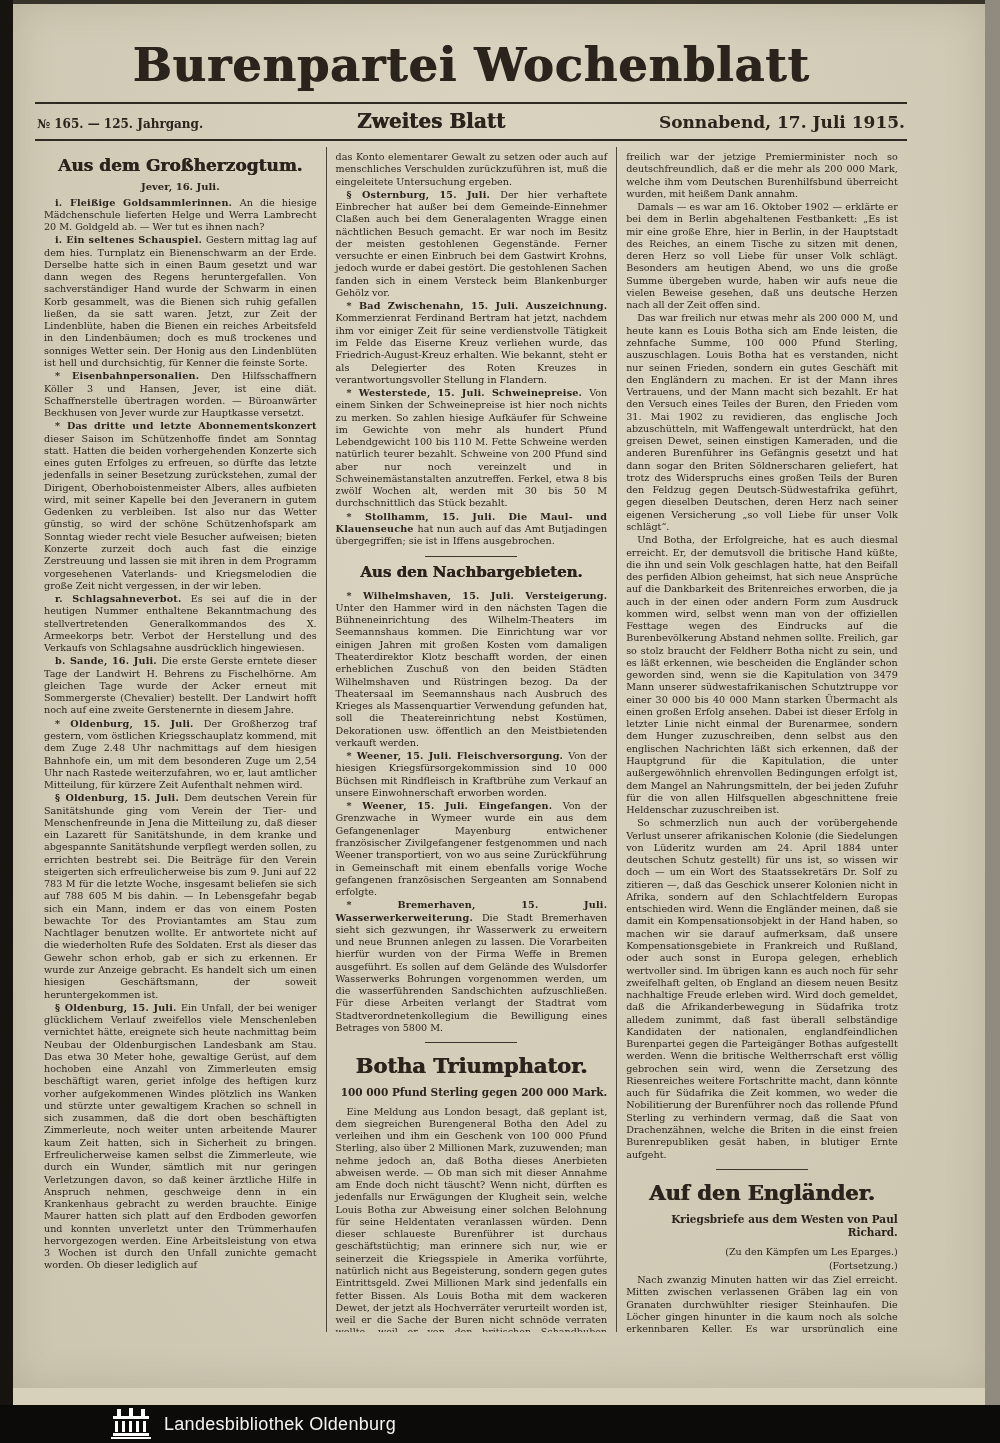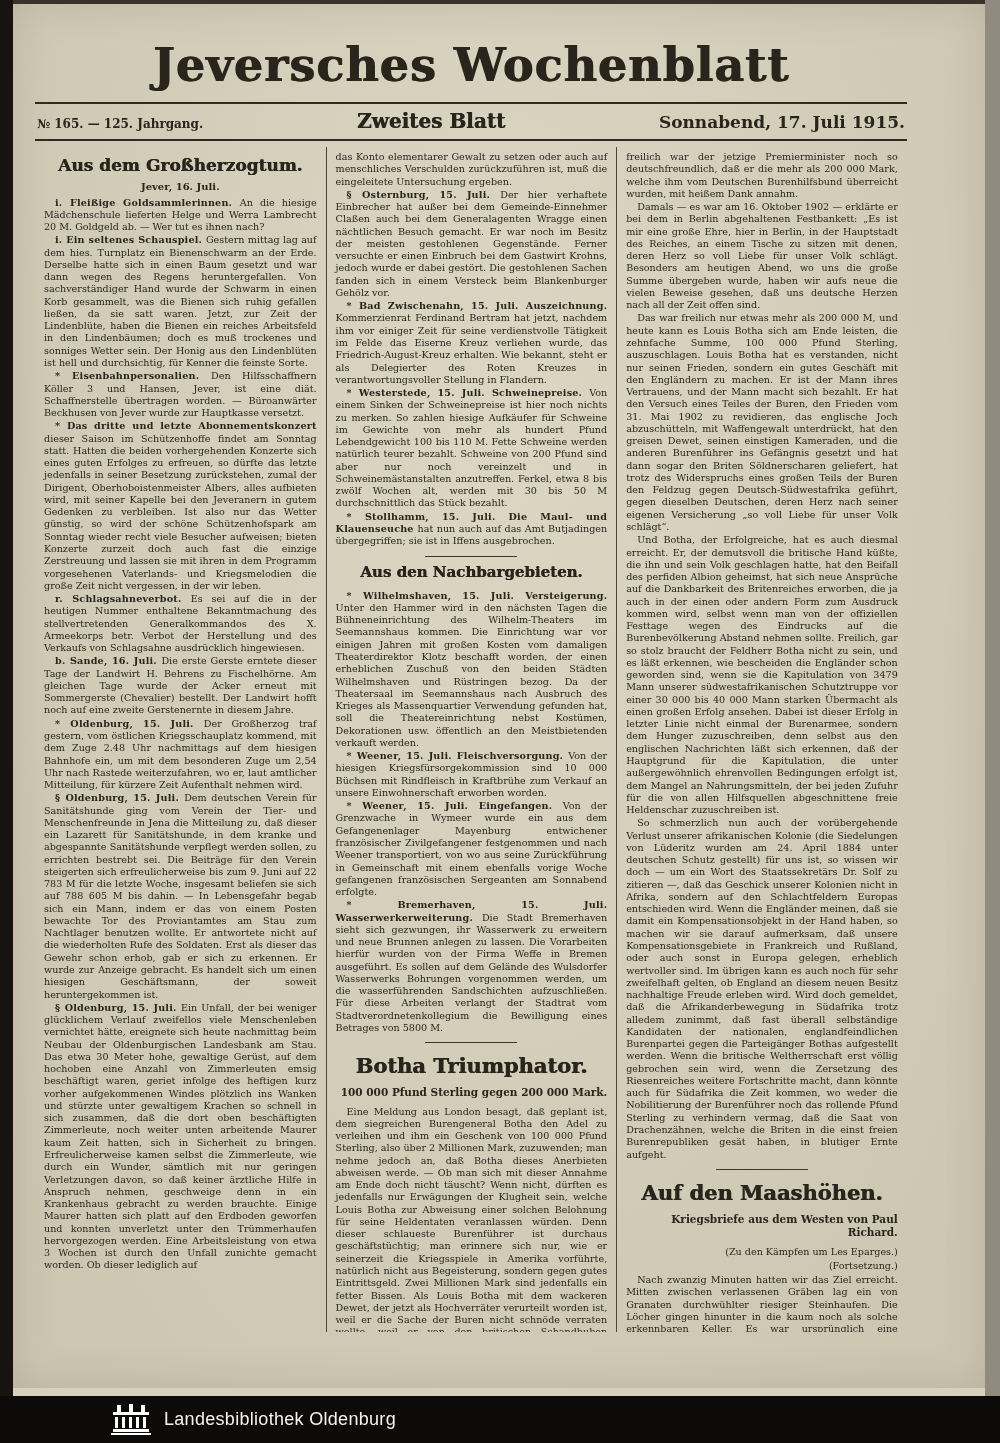--- a/index.html
+++ b/index.html
@@ -42,34 +42,34 @@
   .col p { margin:0 0 1px 0; text-indent:11px; }
   .col p strong { letter-spacing:0.2px; }
   .b-title    { font-size:17px; font-weight:bold; text-align:center; margin:4px 0 4px 0; text-shadow:0.5px 0 0 currentColor; }
   .b-dateline { font-size:10px; font-weight:bold; text-align:center; margin:0 0 3px 0; }
   .b-section  { font-size:15px; font-weight:bold; text-align:center; margin:6px 0 8px 0; text-shadow:0.5px 0 0 currentColor; }
   .b-title2   { font-size:21px; font-weight:bold; text-align:center; margin:10px 0 6px 0; text-shadow:0.7px 0 0 currentColor; }
   .b-subtitle { font-size:10.5px; font-weight:bold; text-align:right; margin:0 0 6px 0; }
   .b-center   { font-size:9.6px; text-align:right; margin:0 0 2px 0; }
   .b-rule     { width:92px; border-top:1px solid #3c362e; margin:8px auto 4px auto; }
   .footer {
-    position:absolute; left:0; bottom:0; width:100%; height:47px;
+    position:absolute; left:0; bottom:0; width:100%; height:38px;
     background:#0c0b09; display:flex; align-items:center;
     font-family:"Liberation Sans", sans-serif;
   }
   .footer .logo { margin-left:110px; display:inline-flex; }
   .footer-label { color:#f4f3f1; font-size:18px; margin-left:12px; letter-spacing:0.3px; }
 </style>
 </head>
 <body>
 
 <div class="scan">
   <div class="paper">
     <div class="content">
-      <h1 class="masthead">Jeversches Wochenblatt</h1>
+      <h1 class="masthead">Burenpartei Wochenblatt</h1>
       <div class="issue-row">
         <span class="issue-no">№ 165.  —  125. Jahrgang.</span>
         <span class="edition">Zweites Blatt</span>
         <span class="issue-date">Sonnabend, 17. Juli 1915.</span>
       </div>
       <div class="columns">
           <div class="col">
             <div class="b-title">Aus dem Großherzogtum.</div>
             <div class="b-dateline">Jever, 16. Juli.</div>
             <p class="b-p"><strong>i. Fleißige Goldsammlerinnen. </strong>An die hiesige Mädchenschule lieferten Helge und Werra Lambrecht 20 M. Goldgeld ab. — Wer tut es ihnen nach?</p>
@@ -99,21 +99,21 @@
             <div class="b-subtitle">100 000 Pfund Sterling gegen 200 000 Mark.</div>
             <p class="b-p">Eine Meldung aus London besagt, daß geplant ist, dem siegreichen Burengeneral Botha den Adel zu verleihen und ihm ein Geschenk von 100 000 Pfund Sterling, also über 2 Millionen Mark, zuzuwenden; man nehme jedoch an, daß Botha dieses Anerbieten abweisen werde. — Ob man sich mit dieser Annahme am Ende doch nicht täuscht? Wenn nicht, dürften es jedenfalls nur Erwägungen der Klugheit sein, welche Louis Botha zur Abweisung einer solchen Belohnung für seine Heldentaten veranlassen würden. Denn dieser schlaueste Burenführer ist durchaus geschäftstüchtig; man erinnere sich nur, wie er seinerzeit die Kriegsspiele in Amerika vorführte, natürlich nicht aus Begeisterung, sondern gegen gutes Eintrittsgeld. Zwei Millionen Mark sind jedenfalls ein fetter Bissen. Als Louis Botha mit dem wackeren Dewet, der jetzt als Hochverräter verurteilt worden ist, weil er die Sache der Buren nicht schnöde verraten wollte, weil er von den britischen Schandbuben ermordet wurde, weil er den von England befohlenen Burenfeldzug gegen Deutsch-Südwestafrika verurteilte, im Oktober 1902 nach Deutschland kam, da</p>
           </div>
           <div class="col">
             <p class="b-p" style="text-indent: 0px;">freilich war der jetzige Premierminister noch so deutschfreundlich, daß er die mehr als 200 000 Mark, welche ihm vom Deutschen Burenhilfsbund überreicht wurden, mit heißem Dank annahm.</p>
             <p class="b-p">Damals — es war am 16. Oktober 1902 — erklärte er bei dem in Berlin abgehaltenen Festbankett: „Es ist mir eine große Ehre, hier in Berlin, in der Hauptstadt des Reiches, an einem Tische zu sitzen mit denen, deren Herz so voll Liebe für unser Volk schlägt. Besonders am heutigen Abend, wo uns die große Summe übergeben wurde, haben wir aufs neue die vielen Beweise gesehen, daß uns deutsche Herzen nach all der Zeit offen sind.</p>
             <p class="b-p">Das war freilich nur etwas mehr als 200 000 M, und heute kann es Louis Botha sich am Ende leisten, die zehnfache Summe, 100 000 Pfund Sterling, auszuschlagen. Louis Botha hat es verstanden, nicht nur seinen Frieden, sondern ein gutes Geschäft mit den Engländern zu machen. Er ist der Mann ihres Vertrauens, und der Mann macht sich bezahlt. Er hat den Versuch eines Teiles der Buren, den Frieden vom 31. Mai 1902 zu revidieren, das englische Joch abzuschütteln, mit Waffengewalt unterdrückt, hat den greisen Dewet, seinen einstigen Kameraden, und die anderen Burenführer ins Gefängnis gesetzt und hat dann sogar den Briten Söldnerscharen geliefert, hat trotz des Widerspruchs eines großen Teils der Buren den Feldzug gegen Deutsch-Südwestafrika geführt, gegen dieselben Deutschen, deren Herz nach seiner eigenen Versicherung „so voll Liebe für unser Volk schlägt“.</p>
             <p class="b-p">Und Botha, der Erfolgreiche, hat es auch diesmal erreicht. Er, der demutsvoll die britische Hand küßte, die ihn und sein Volk geschlagen hatte, hat den Beifall des perfiden Albion geheimst, hat sich neue Ansprüche auf die Dankbarkeit des Britenreiches erworben, die ja auch in der einen oder andern Form zum Ausdruck kommen wird, selbst wenn man von der offiziellen Festtage wegen des Eindrucks auf die Burenbevölkerung Abstand nehmen sollte. Freilich, gar so stolz braucht der Feldherr Botha nicht zu sein, und es läßt erkennen, wie bescheiden die Engländer schon geworden sind, wenn sie die Kapitulation von 3479 Mann unserer südwestafrikanischen Schutztruppe vor einer 30 000 bis 40 000 Mann starken Übermacht als einen großen Erfolg ansehen. Dabei ist dieser Erfolg in letzter Linie nicht einmal der Burenarmee, sondern dem Hunger zuzuschreiben, denn selbst aus den englischen Nachrichten läßt sich erkennen, daß der Hauptgrund für die Kapitulation, die unter außergewöhnlich ehrenvollen Bedingungen erfolgt ist, dem Mangel an Nahrungsmitteln, der bei jeden Zufuhr für die von allen Hilfsquellen abgeschnittene freie Heldenschar zuzuschreiben ist.</p>
             <p class="b-p">So schmerzlich nun auch der vorübergehende Verlust unserer afrikanischen Kolonie (die Siedelungen von Lüderitz wurden am 24. April 1884 unter deutschen Schutz gestellt) für uns ist, so wissen wir doch — um ein Wort des Staatssekretärs Dr. Solf zu zitieren —, daß das Geschick unserer Kolonien nicht in Afrika, sondern auf den Schlachtfeldern Europas entschieden wird. Wenn die Engländer meinen, daß sie damit ein Kompensationsobjekt in der Hand haben, so machen wir sie darauf aufmerksam, daß unsere Kompensationsgebiete in Frankreich und Rußland, oder auch sonst in Europa gelegen, erheblich wertvoller sind. Im übrigen kann es auch noch für sehr zweifelhaft gelten, ob England an diesem neuen Besitz nachhaltige Freude erleben wird. Wird doch gemeldet, daß die Afrikanderbewegung in Südafrika trotz alledem zunimmt, daß fast überall selbständige Kandidaten der nationalen, englandfeindlichen Burenpartei gegen die Parteigänger Bothas aufgestellt werden. Wenn die britische Weltherrschaft erst völlig gebrochen sein wird, wenn die Zersetzung des Riesenreiches weitere Fortschritte macht, dann könnte auch für Südafrika die Zeit kommen, wo weder die Nobilitierung der Burenführer noch das rollende Pfund Sterling zu verhindern vermag, daß die Saat von Drachenzähnen, welche die Briten in die einst freien Burenrepubliken gesät haben, in blutiger Ernte aufgeht.</p>
             <div class="b-rule"></div>
-            <div class="b-title2">Auf den Maashöhen.</div>
+            <div class="b-title2">Auf den Engländer.</div>
             <div class="b-subtitle">Kriegsbriefe aus dem Westen von Paul Richard.</div>
             <div class="b-center">(Zu den Kämpfen um Les Eparges.)</div>
             <div class="b-center">(Fortsetzung.)</div>
             <p class="b-p">Nach zwanzig Minuten hatten wir das Ziel erreicht. Mitten zwischen verlassenen Gräben lag ein von Granaten durchwühlter riesiger Steinhaufen. Die Löcher gingen hinunter in die kaum noch als solche erkennbaren Keller. Es war ursprünglich eine französische Ferme, die sich die Franzosen dann wohl besetzten und von der im wahrsten Sinne des Worts kein Stein und kein Bein auf dem andern blieb. Der Hauptmann meinte, wenn man die Menge Granaten, die auf diese Ferme ver—</p>
           </div>
         </div>
     </div>
   </div>
   <div class="edge-top"></div>
   <div class="edge-left"></div>

